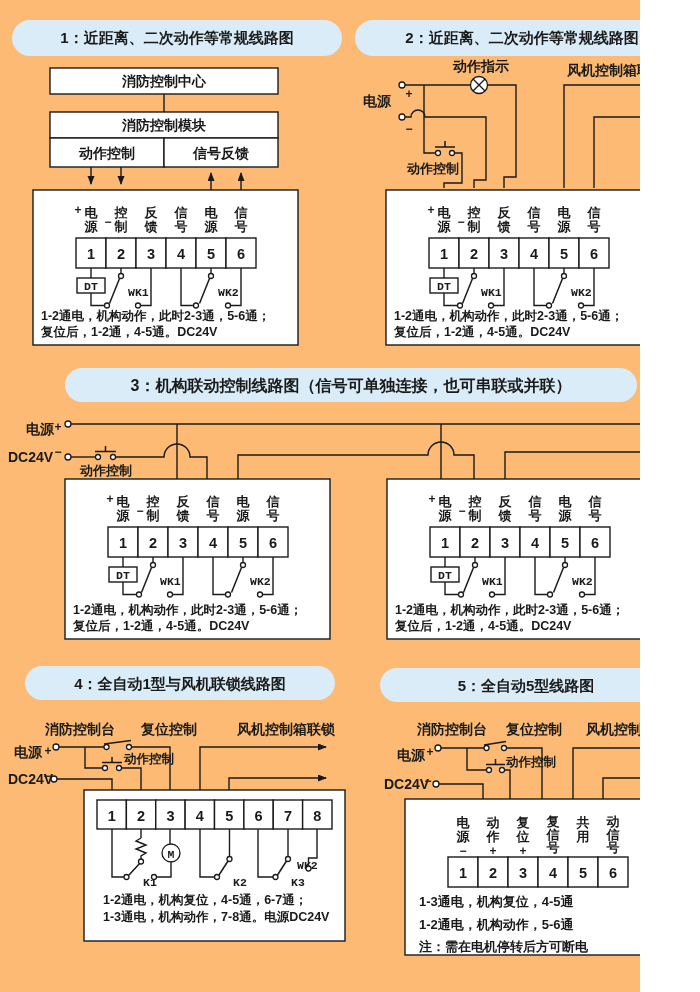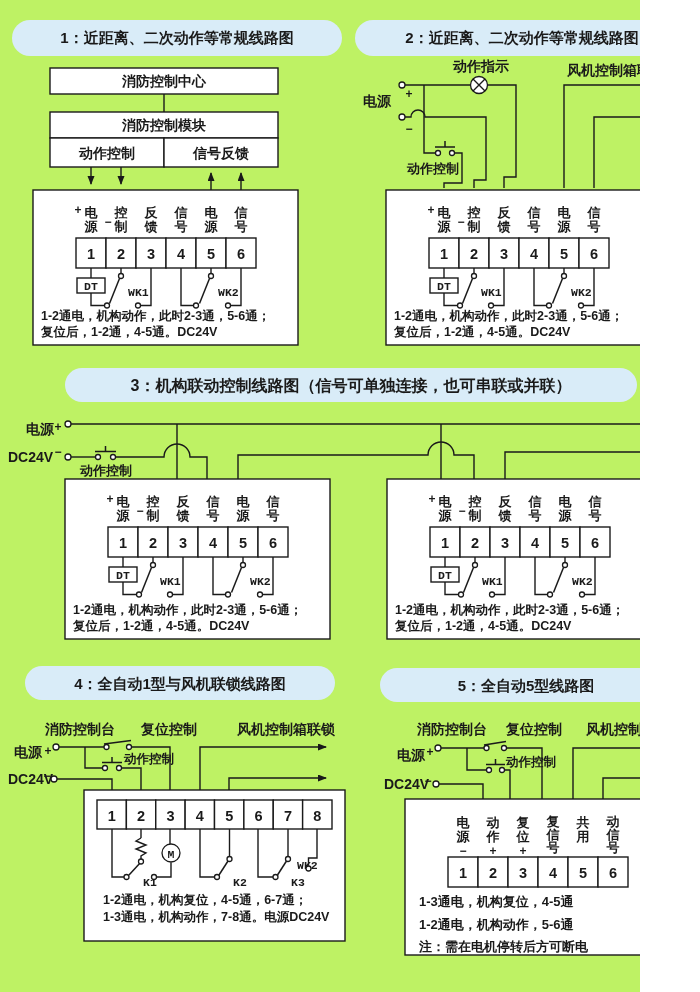--- a/index.html
+++ b/index.html
@@ -1,16 +1,16 @@
 <!DOCTYPE html>
 <html><head>
 <meta charset="utf-8">
 <style>
   html,body{margin:0;padding:0;background:#ffffff;}
-  #stage{position:relative;width:640px;height:992px;background:#bef264;overflow:hidden;}
+  #stage{position:relative;width:640px;height:992px;background:#fdba74;overflow:hidden;}
   svg{display:block;}
   svg text{font-family:"Liberation Sans","DejaVu Sans",sans-serif;fill:#1a1a1a;font-weight:bold;}
   .title{font-size:15px;}
   .title3{font-size:16px;}
   .lbl{font-size:14px;}
   .lbl13{font-size:13px;}
   .lbl12{font-size:12.5px;}
   .sgn{font-size:12px;}
   .t{font-size:13px;}
   .num{font-size:14.5px;}

